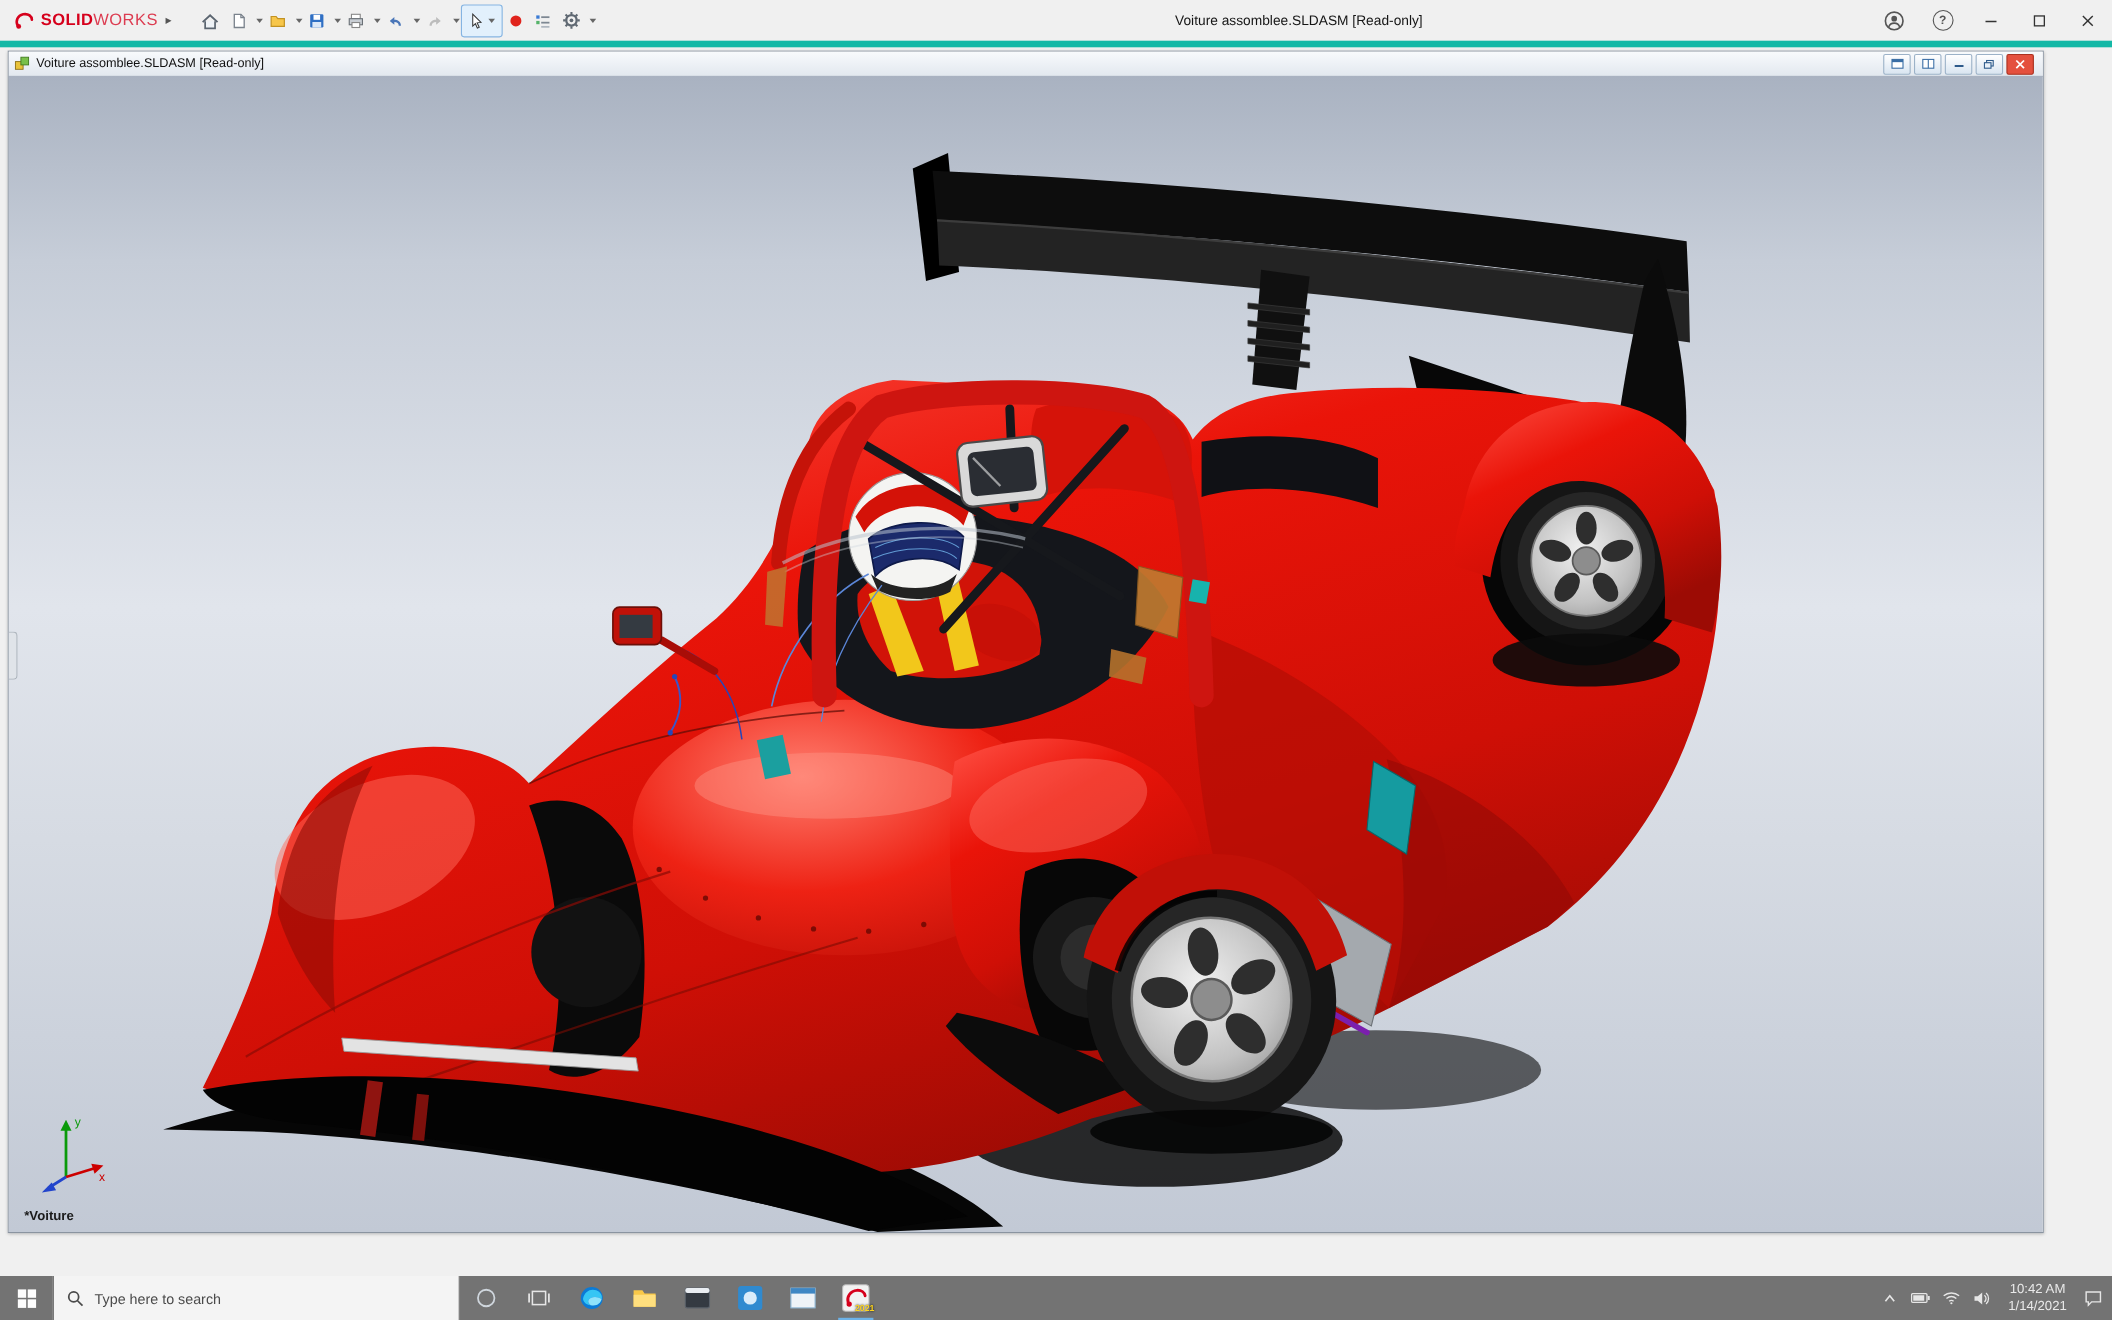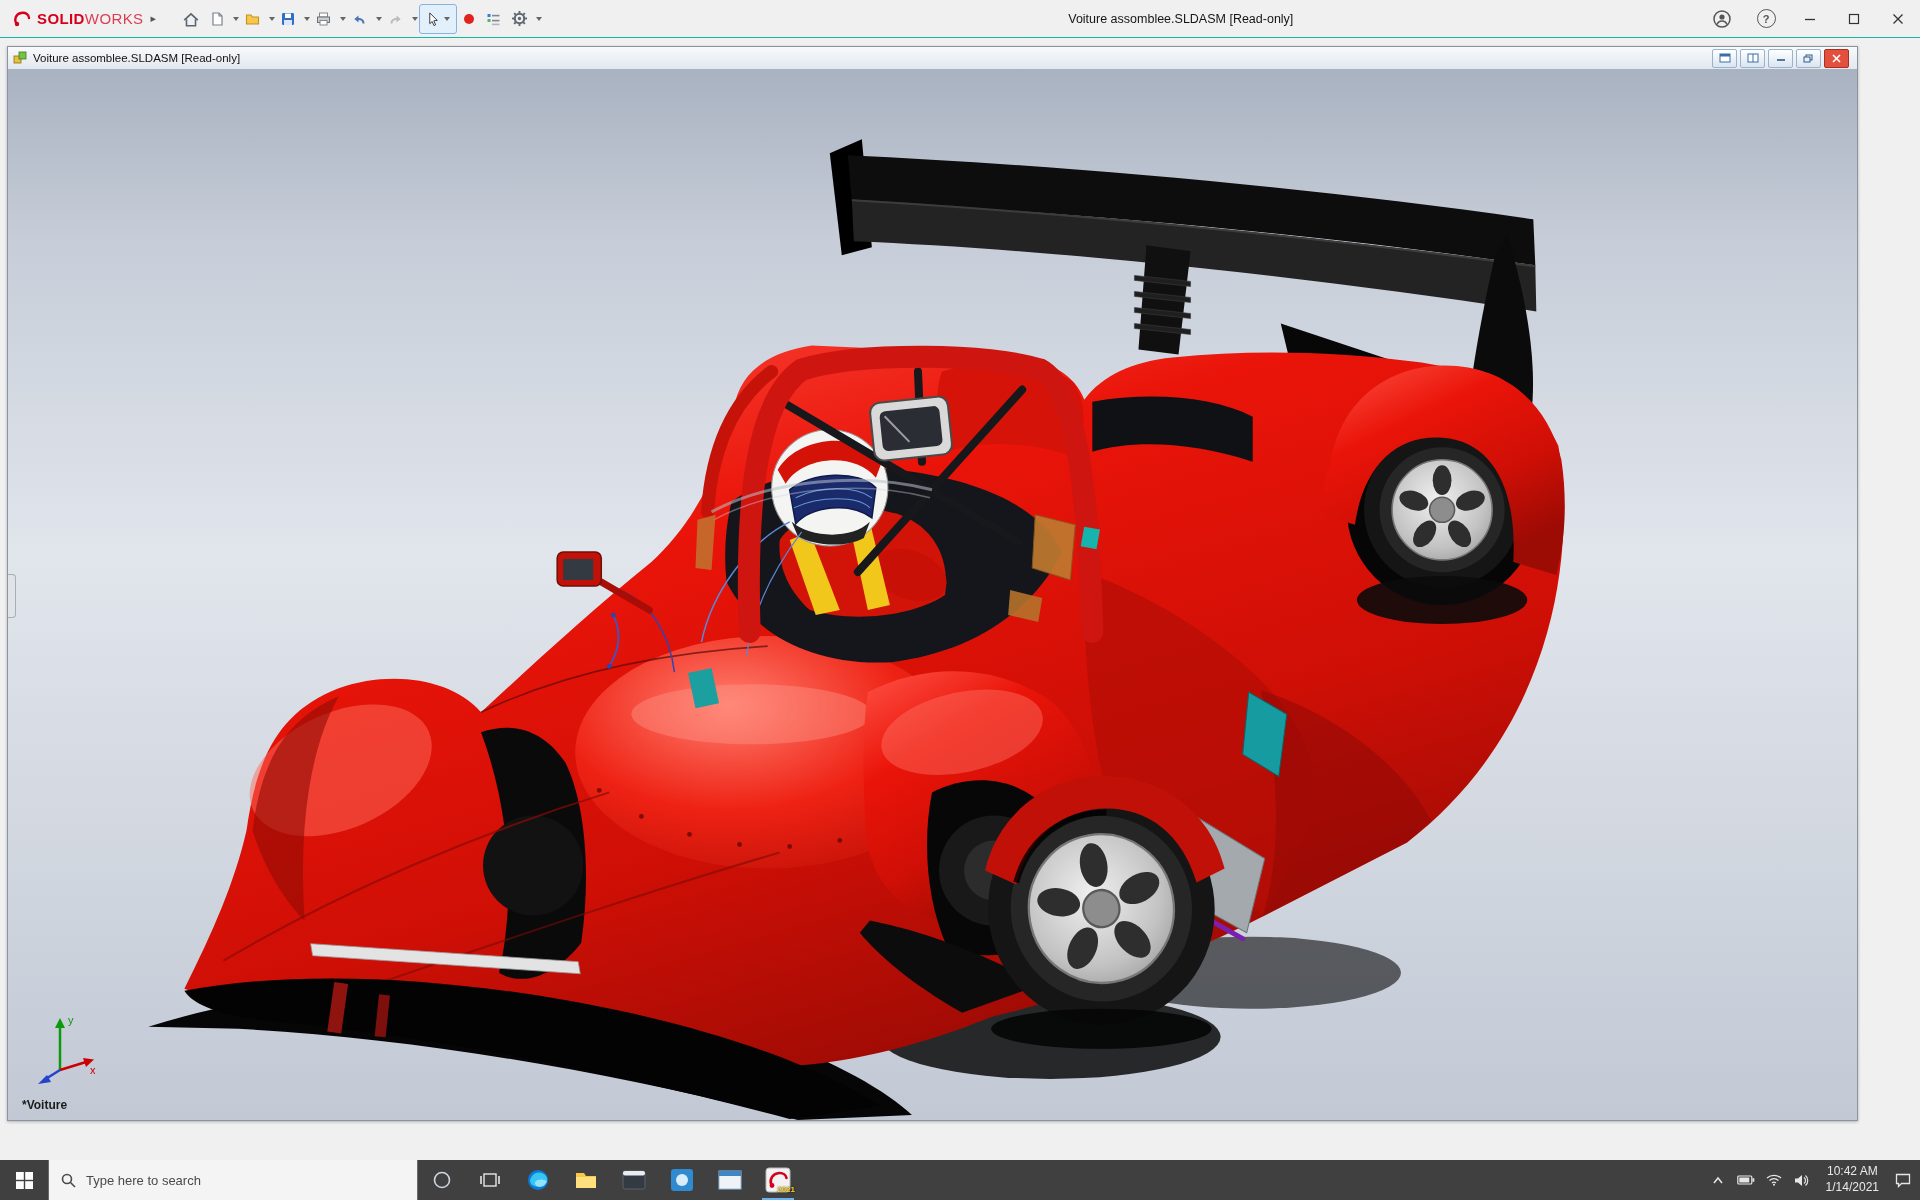--- a/index.html
+++ b/index.html
@@ -1,21 +1,21 @@
 <!DOCTYPE html>
 <html><head>
 <meta charset="utf-8">
 <style>
   html,body{margin:0;padding:0;width:1920px;height:1200px;overflow:hidden;
     font-family:"Liberation Sans",sans-serif;background:#f0f0f0;}
   .app{position:relative;width:1920px;height:1200px;background:#f0f0f0;}
 
   
   .titlebar{position:absolute;top:0;left:0;right:0;height:37px;background:#f0f0f0;
-    border-bottom:1px solid #14b8a6;display:flex;align-items:center;z-index:30;}
+    border-bottom:6px solid #14b8a6;display:flex;align-items:center;z-index:30;}
   .logo{display:flex;align-items:center;gap:5px;padding:0 8px 0 12px;}
   .brand{font-size:15px;letter-spacing:.4px;color:#d6001c;white-space:nowrap;}
   .brand .solid{font-weight:bold;}
   .brand .works{font-weight:400;opacity:.75;}
   .expand-arrow{font-size:11px;color:#555;margin-left:2px;}
   .tools{display:flex;align-items:center;margin-left:14px;gap:1px;}
   .tool{height:28px;display:flex;align-items:center;padding:0 4px;border-radius:3px;}
   .tool svg{display:block;}
   .tool.selected{border:1px solid #85b4e2;background:#e2f0fc;padding:0 6px;}
   .dd{width:0;height:0;border-left:3.5px solid transparent;border-right:3.5px solid transparent;
@@ -42,21 +42,21 @@
 
   .viewport{position:absolute;top:22px;left:0;right:0;bottom:0;overflow:hidden;
     background:linear-gradient(180deg,#a9b2c1 0%,#c6cdd8 16%,#e1e5ec 46%,#d6dbe3 66%,#c2c9d5 100%);}
   svg.model{position:absolute;inset:0;width:100%;height:100%;}
   .view-label{position:absolute;left:14px;bottom:8px;font-size:12px;font-weight:bold;color:#1b1b1b;}
   .triad{position:absolute;left:22px;bottom:34px;}
   .splitter{position:absolute;left:0;top:505px;width:7px;height:42px;background:#e0e4e9;
     border:1px solid #a6aeb6;border-left:none;border-radius:0 4px 4px 0;}
 
   
-  .taskbar{position:absolute;left:0;right:0;bottom:0;height:40px;background:#404040;
+  .taskbar{position:absolute;left:0;right:0;bottom:0;height:40px;background:#737373;
     display:flex;align-items:stretch;color:#e9e9e9;z-index:40;}
   .start{width:48px;display:flex;align-items:center;justify-content:center;}
   .search{width:344px;background:#f4f4f4;border:1px solid #6b6b6b;border-bottom:none;border-top:none;
     display:flex;align-items:center;gap:10px;padding:0 12px;color:#4a4a4a;font-size:13px;}
   .tb-icon{width:48px;display:flex;align-items:center;justify-content:center;position:relative;}
   .tb-icon.active::after{content:"";position:absolute;bottom:0;left:8px;right:8px;height:2px;background:#6cb2e8;}
   .sw-badge{position:absolute;right:7px;bottom:6px;font-size:8px;font-weight:bold;color:#ffd51e;
     text-shadow:0 0 2px #000;margin-top:12px;}
   .tray{margin-left:auto;display:flex;align-items:center;gap:2px;padding-right:4px;}
   .tray-btn{width:26px;height:40px;display:flex;align-items:center;justify-content:center;}

